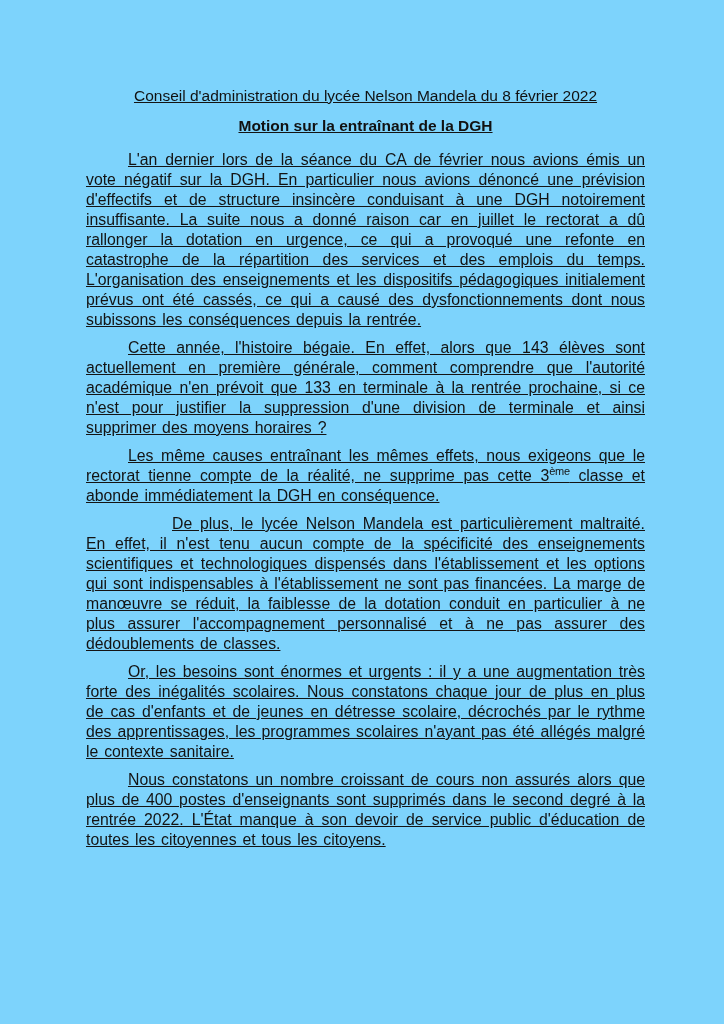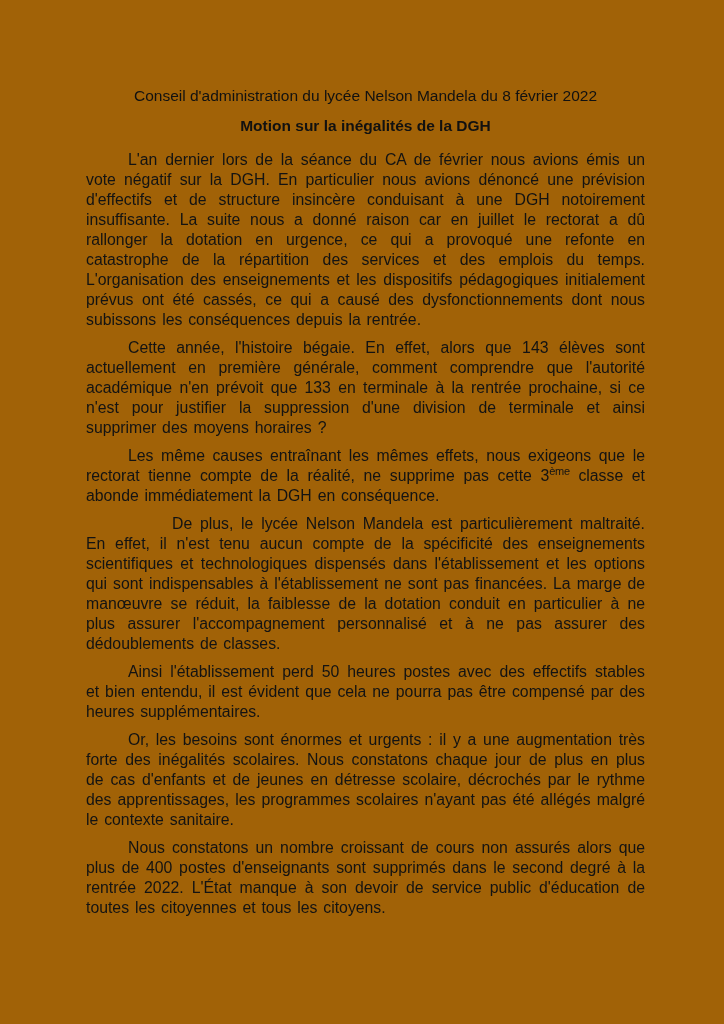--- a/index.html
+++ b/index.html
@@ -5,25 +5,26 @@
   html, body {
     margin: 0;
     padding: 0;
     background: #ffffff;
   }
   .page {
     position: relative;
     width: 724px;
     height: 1024px;
     box-sizing: border-box;
-    background: #a16207;
+    background: #7dd3fc;
     padding: 86px 79px 0 86px;
     font-family: "Liberation Sans", sans-serif;
     color: #141414;
     overflow: hidden;
+    text-decoration: underline;
   }
   .doc-header p {
     margin: 0 0 10px 0;
     text-align: center;
     font-size: 15.5px;
     line-height: 20px;
     color: #111111;
   }
   .doc-header p.bold {
     font-weight: bold;
@@ -50,32 +51,31 @@
     letter-spacing: -0.3px;
   }
 </style>
 </head>
 <body>
 
 <div class="page">
 
   <div class="doc-header">
     <p>Conseil d'administration du lycée Nelson Mandela du 8 février 2022</p>
-    <p class="bold">Motion sur la inégalités de la DGH</p>
+    <p class="bold">Motion sur la entraînant de la DGH</p>
   </div>
 
   <div class="doc-body">
     <p class="para">L'an dernier lors de la séance du CA de février nous avions émis un vote négatif sur la DGH. En particulier nous avions dénoncé une prévision d'effectifs et de structure insincère conduisant à une DGH notoirement insuffisante. La suite nous a donné raison car en juillet le rectorat a dû rallonger la dotation en urgence, ce qui a provoqué une refonte en catastrophe de la répartition des services et des emplois du temps. L'organisation des enseignements et les dispositifs pédagogiques initialement prévus ont été cassés, ce qui a causé des dysfonctionnements dont nous subissons les conséquences depuis la rentrée.</p>
 
     <p class="para">Cette année, l'histoire bégaie. En effet, alors que 143 élèves sont actuellement en première générale, comment comprendre que l'autorité académique n'en prévoit que 133 en terminale à la rentrée prochaine, si ce n'est pour justifier la suppression d'une division de terminale et ainsi supprimer des moyens horaires ?</p>
 
     <p class="para"><span>Les même causes entraînant les mêmes effets, nous exigeons que le rectorat tienne compte de la réalité, ne supprime pas cette 3</span><sup>ème</sup><span> classe et abonde immédiatement la DGH en conséquence.</span></p>
 
     <p class="para indent-large">De plus, le lycée Nelson Mandela est particulièrement maltraité. En effet, il n'est tenu aucun compte de la spécificité des enseignements scientifiques et technologiques dispensés dans l'établissement et les options qui sont indispensables à l'établissement ne sont pas financées. La marge de manœuvre se réduit, la faiblesse de la dotation conduit en particulier à ne plus assurer l'accompagnement personnalisé et à ne pas assurer des dédoublements de classes.</p>
 
-    <p class="para">Ainsi l'établissement perd 50 heures postes avec des effectifs stables et bien entendu, il est évident que cela ne pourra pas être compensé par des heures supplémentaires.</p>
 
     <p class="para">Or, les besoins sont énormes et urgents : il y a une augmentation très forte des inégalités scolaires. Nous constatons chaque jour de plus en plus de cas d'enfants et de jeunes en détresse scolaire, décrochés par le rythme des apprentissages, les programmes scolaires n'ayant pas été allégés malgré le contexte sanitaire.</p>
 
     <p class="para">Nous constatons un nombre croissant de cours non assurés alors que plus de 400 postes d'enseignants sont supprimés dans le second degré à la rentrée 2022. L'État manque à son devoir de service public d'éducation de toutes les citoyennes et tous les citoyens.</p>
   </div>
 
 </div>
 
 </body></html>

